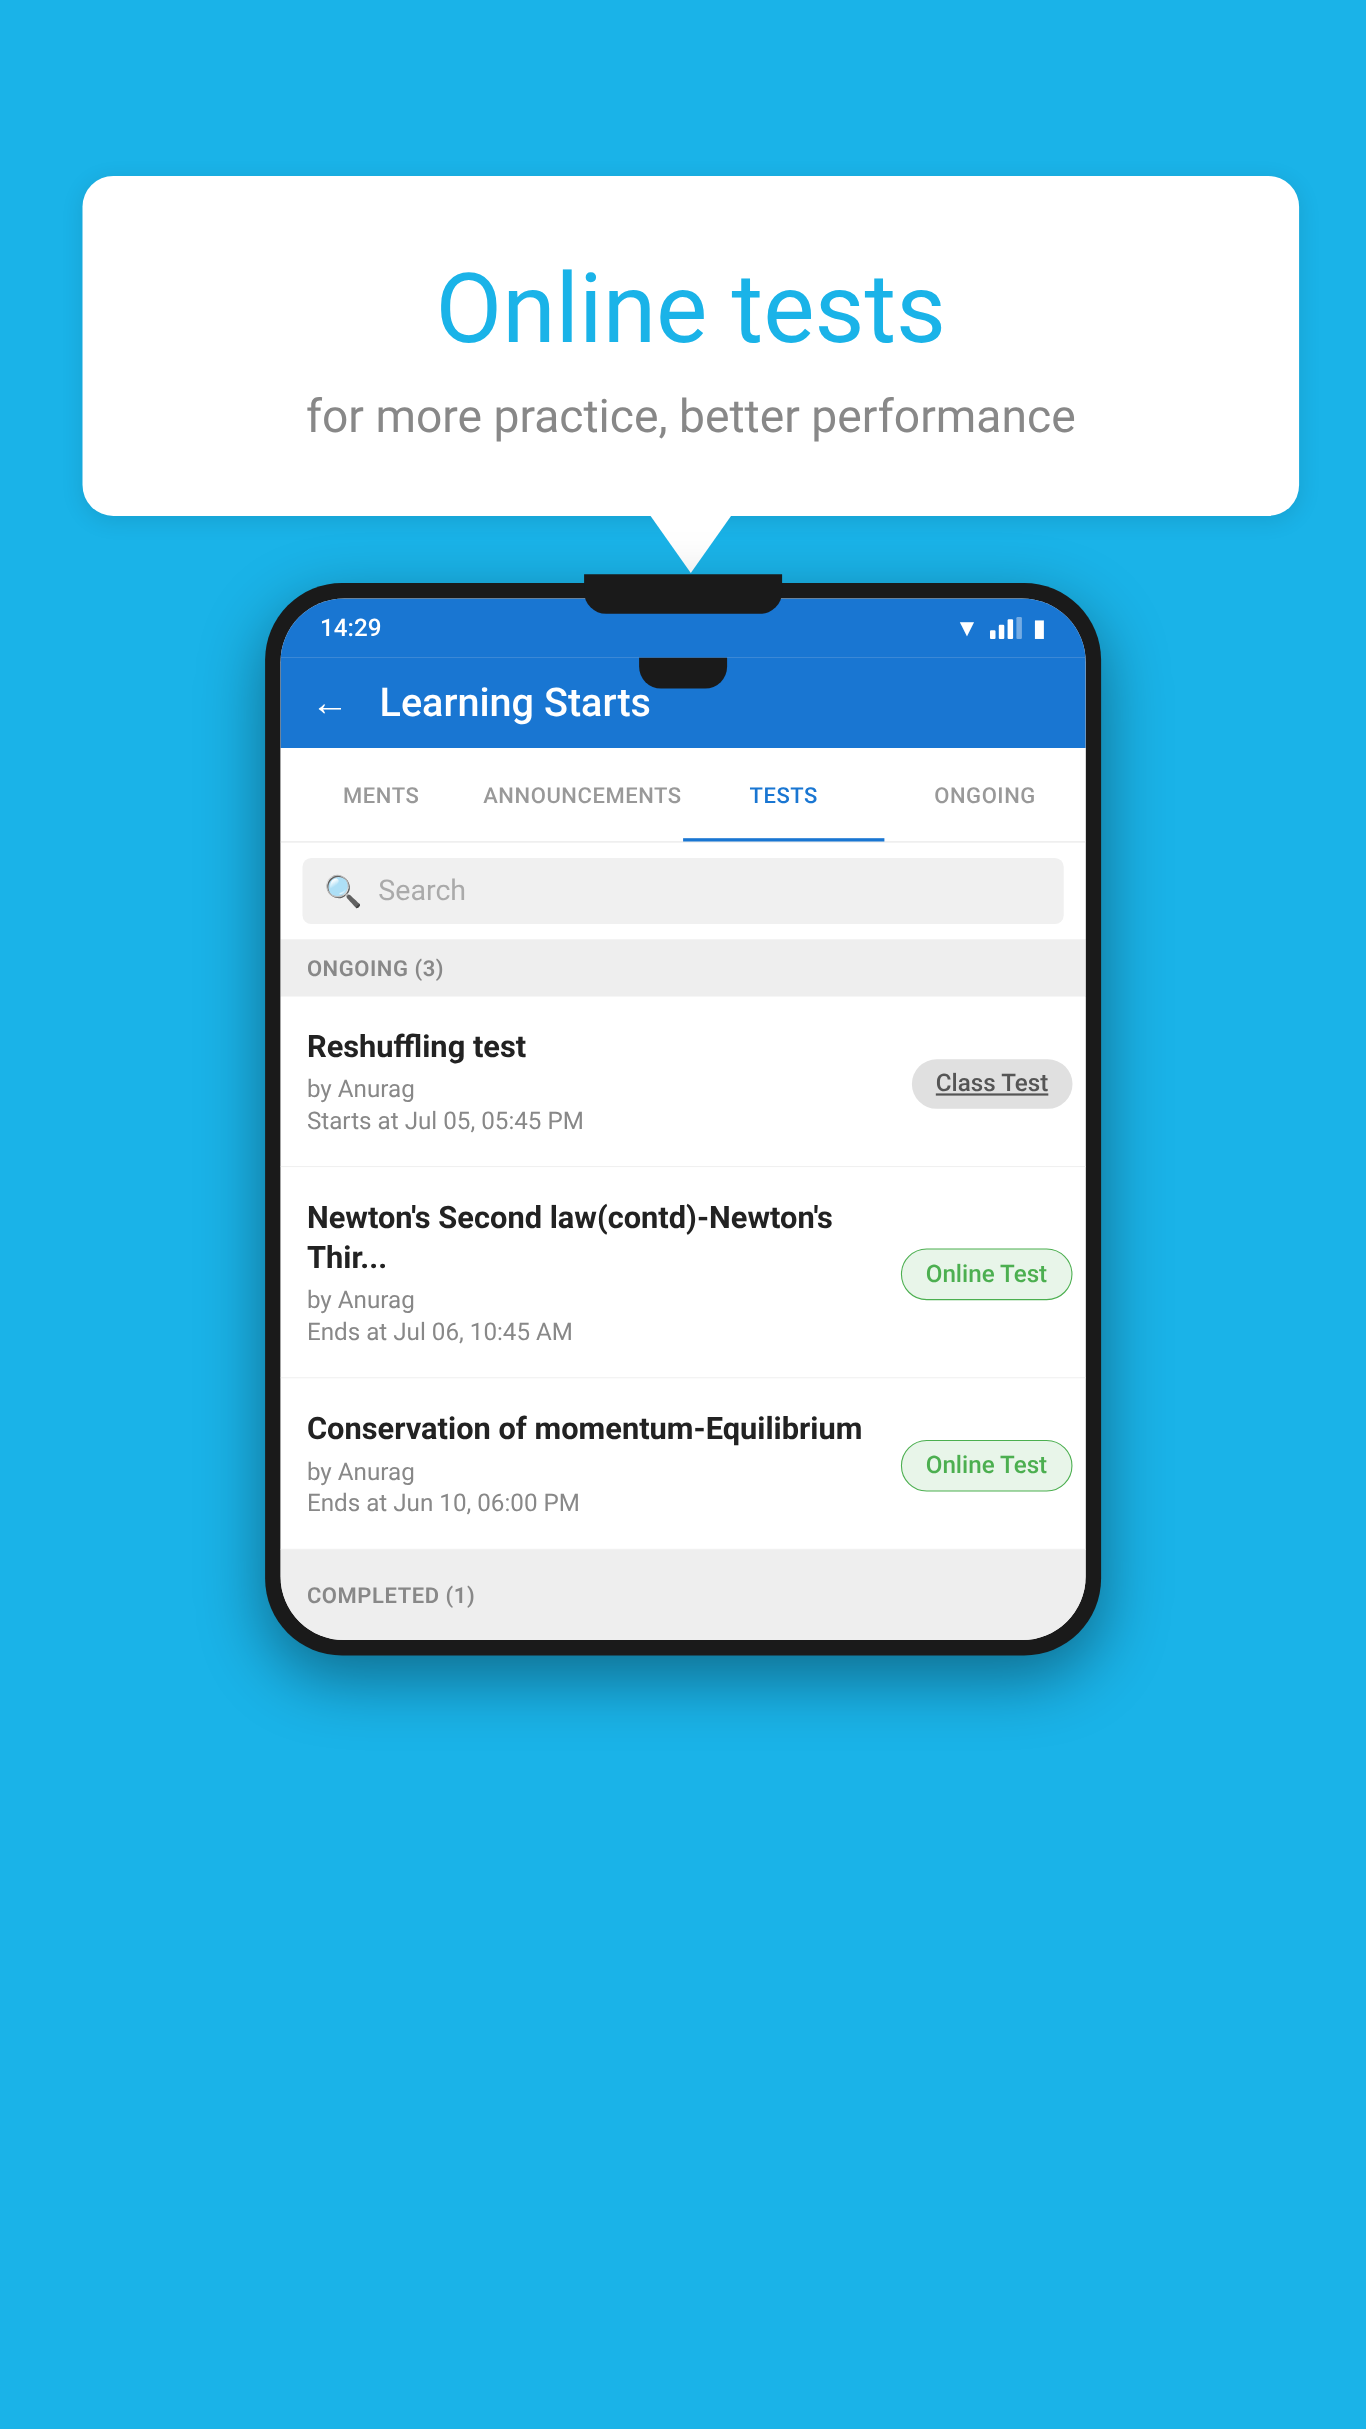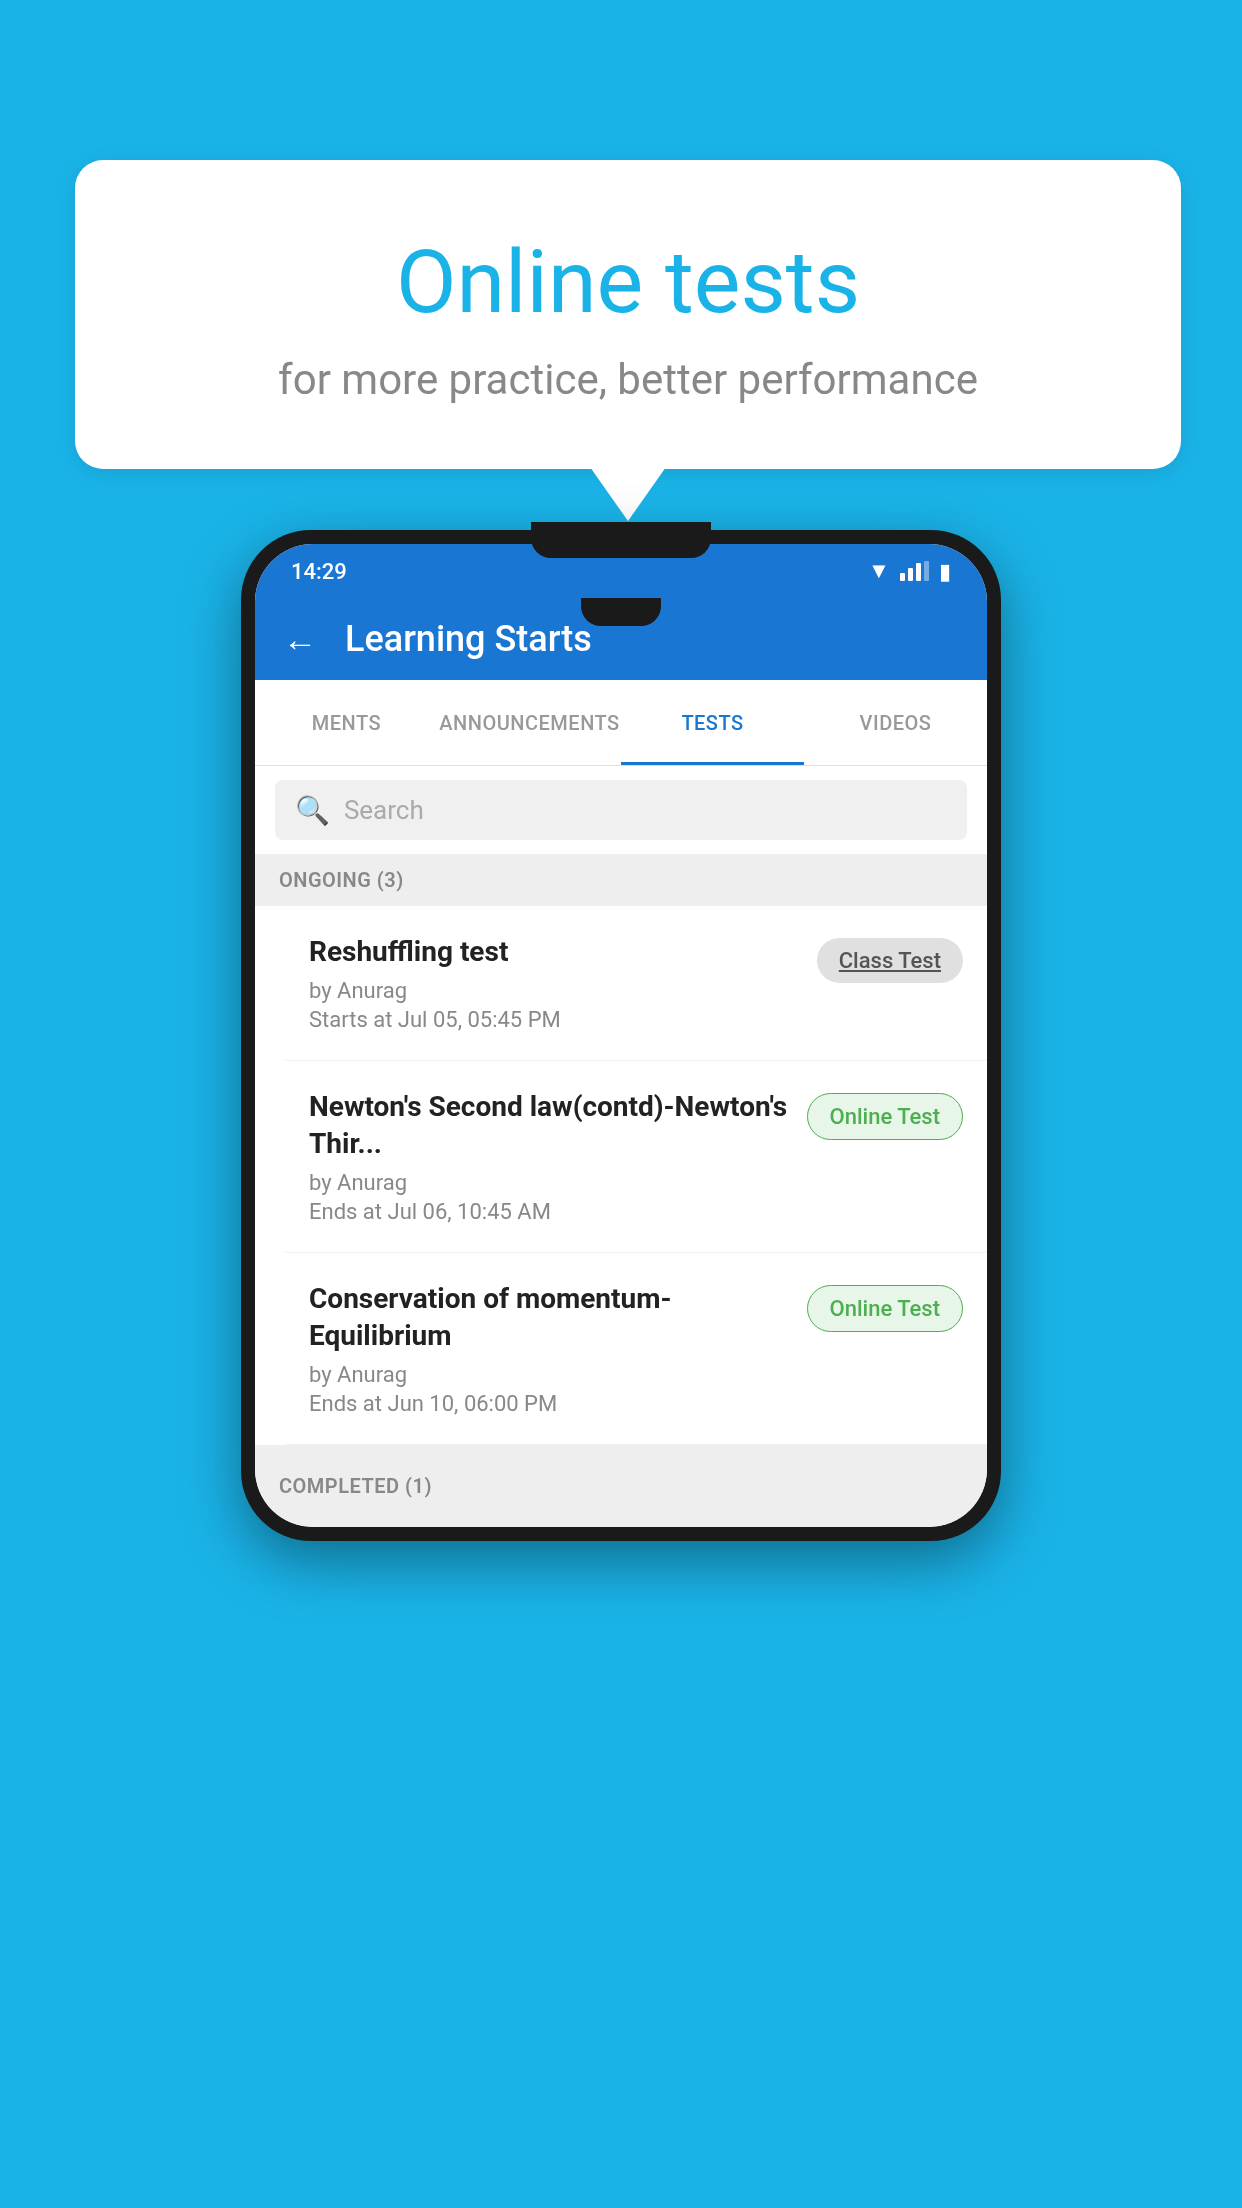--- a/index.html
+++ b/index.html
@@ -245,27 +245,26 @@
       font-weight: 600;
       letter-spacing: 0.5px;
     }
 
     
     .test-list {
       background: white;
     }
 
     .test-item {
-      padding: 28px 24px 28px 24px;
+      padding: 28px 12px 28px 24px;
       border-bottom: 1px solid #f0f0f0;
       display: flex;
-      align-items: flex-start;
+      align-items: center;
       justify-content: space-between;
       gap: 16px;
-      margin-left: 30px;
     }
 
     .test-info {
       flex: 1;
     }
 
     .test-name {
       font-size: 28px;
       font-weight: 700;
       color: #222;
@@ -351,21 +350,21 @@
         <div class="tab-item">
           <span>MENTS</span>
         </div>
         <div class="tab-item">
           <span>ANNOUNCEMENTS</span>
         </div>
         <div class="tab-item active">
           <span>TESTS</span>
         </div>
         <div class="tab-item">
-          <span>VIDEOS</span>
+          <span>ONGOING</span>
         </div>
       </div>
 
       <div class="search-container">
         <div class="search-bar">
           <span class="search-icon-wrap">🔍</span>
           <span class="search-placeholder">Search</span>
         </div>
       </div>
 

